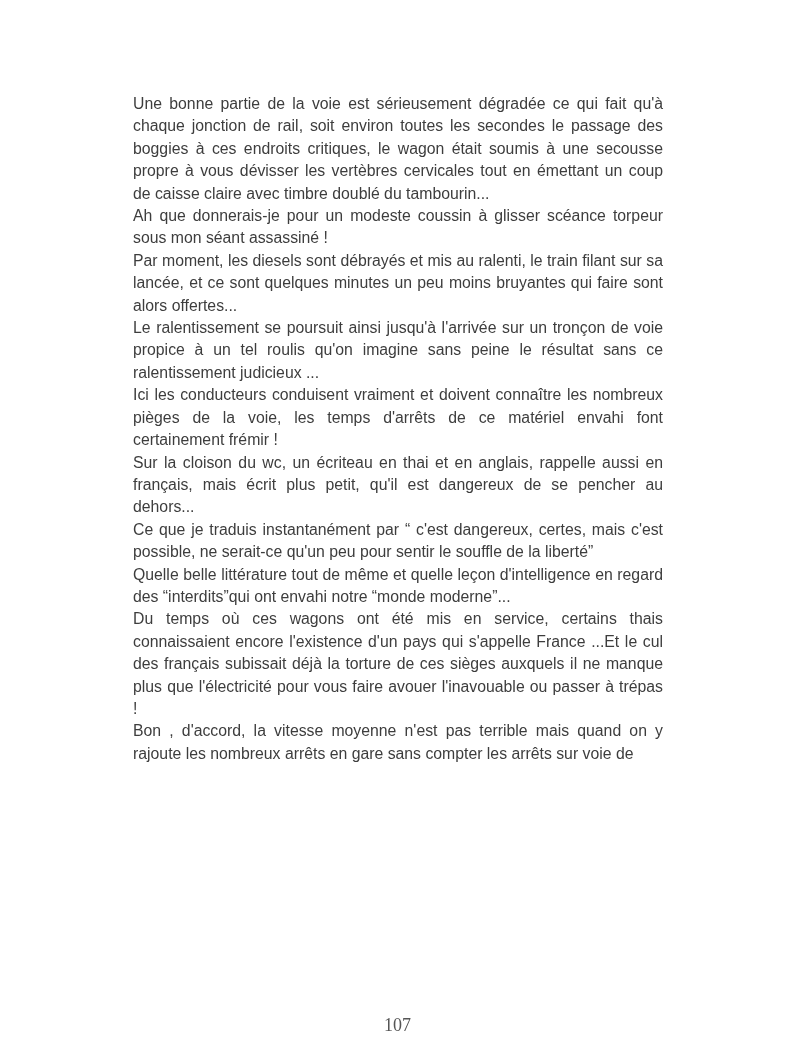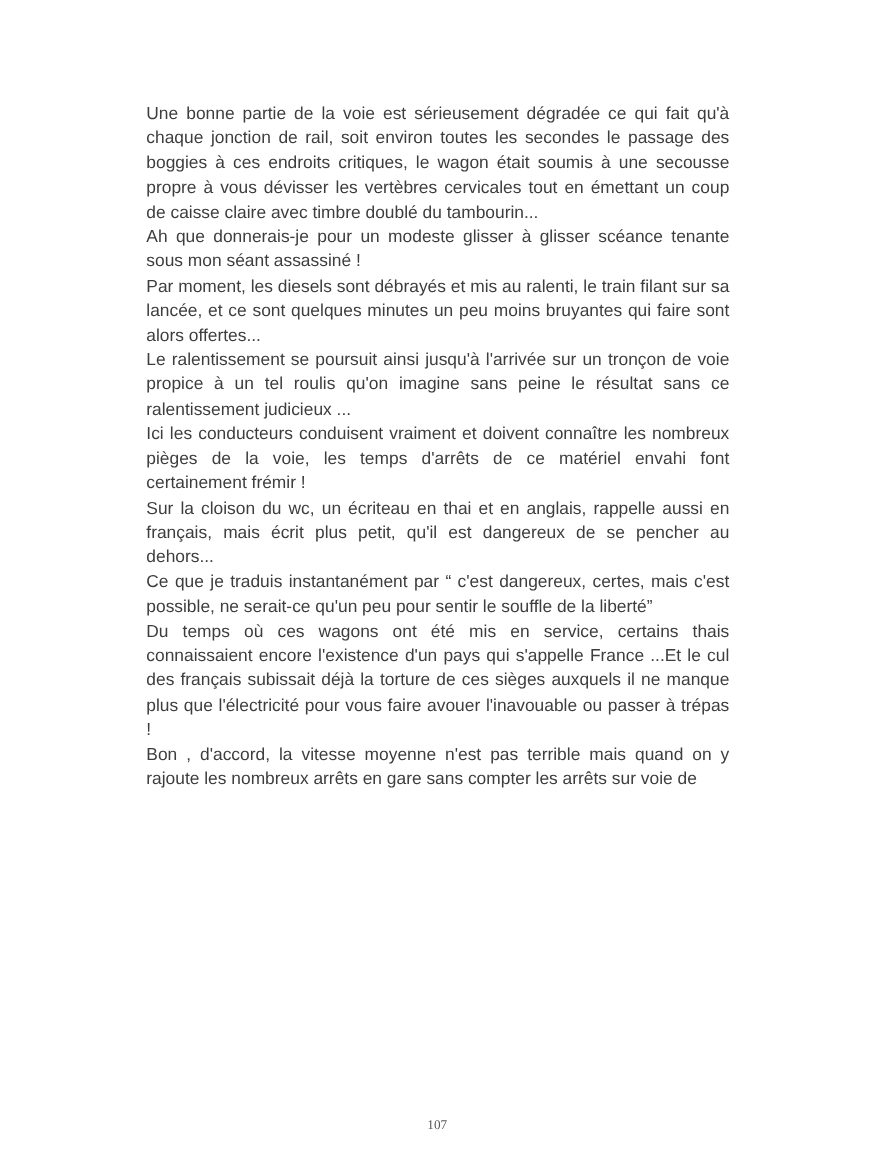--- a/index.html
+++ b/index.html
@@ -30,33 +30,34 @@
     text-align: justify;
     text-align-last: left;
   }
   .page-number {
     position: absolute;
     left: 0;
     right: 0;
     top: 1015px;
     text-align: center;
     font-family: "Liberation Serif", serif;
-    font-size: 12px;
+    font-size: 18px;
     color: #555555;
   }
 </style>
 </head>
 <body>
 
 <div class="page">
   <div class="text-block">
     <p>Une bonne partie de la voie est sérieusement dégradée ce qui fait qu'à chaque jonction de rail, soit environ toutes les secondes le passage des boggies à ces endroits critiques, le wagon était soumis à une secousse propre à vous dévisser les vertèbres cervicales tout en émettant un coup de caisse claire avec timbre doublé du tambourin...</p>
-    <p>Ah que donnerais-je pour un modeste glisser à glisser scéance tenante sous mon séant assassiné !</p>
+    <p>Ah que donnerais-je pour un modeste coussin à glisser scéance torpeur sous mon séant assassiné !</p>
     <p>Par moment, les diesels sont débrayés et mis au ralenti, le train filant sur sa lancée, et ce sont quelques minutes un peu moins bruyantes qui faire sont alors offertes...</p>
     <p>Le ralentissement se poursuit ainsi jusqu'à l'arrivée sur un tronçon de voie propice à un tel roulis qu'on imagine sans peine le résultat sans ce ralentissement judicieux ...</p>
     <p>Ici les conducteurs conduisent vraiment et doivent connaître les nombreux pièges de la voie, les temps d'arrêts de ce matériel envahi font certainement frémir !</p>
     <p>Sur la cloison du wc, un écriteau en thai et en anglais, rappelle aussi en français, mais écrit plus petit, qu'il est dangereux de se pencher au dehors...</p>
     <p>Ce que je traduis instantanément par “ c'est dangereux, certes, mais c'est possible, ne serait-ce qu'un peu pour sentir le souffle de la liberté”</p>
+    <p>Quelle belle littérature tout de même et quelle leçon d'intelligence en regard des “interdits”qui ont envahi notre “monde moderne”...</p>
     <p>Du temps où ces wagons ont été mis en service, certains thais connaissaient encore l'existence d'un pays qui s'appelle France ...Et le cul des français subissait déjà la torture de ces sièges auxquels il ne manque plus que l'électricité pour vous faire avouer l'inavouable ou passer à trépas !</p>
     <p>Bon , d'accord, la vitesse moyenne n'est pas terrible mais quand on y rajoute les nombreux arrêts en gare sans compter les arrêts sur voie de</p>
   </div>
   <div class="page-number">107</div>
 </div>
 
 </body></html>

